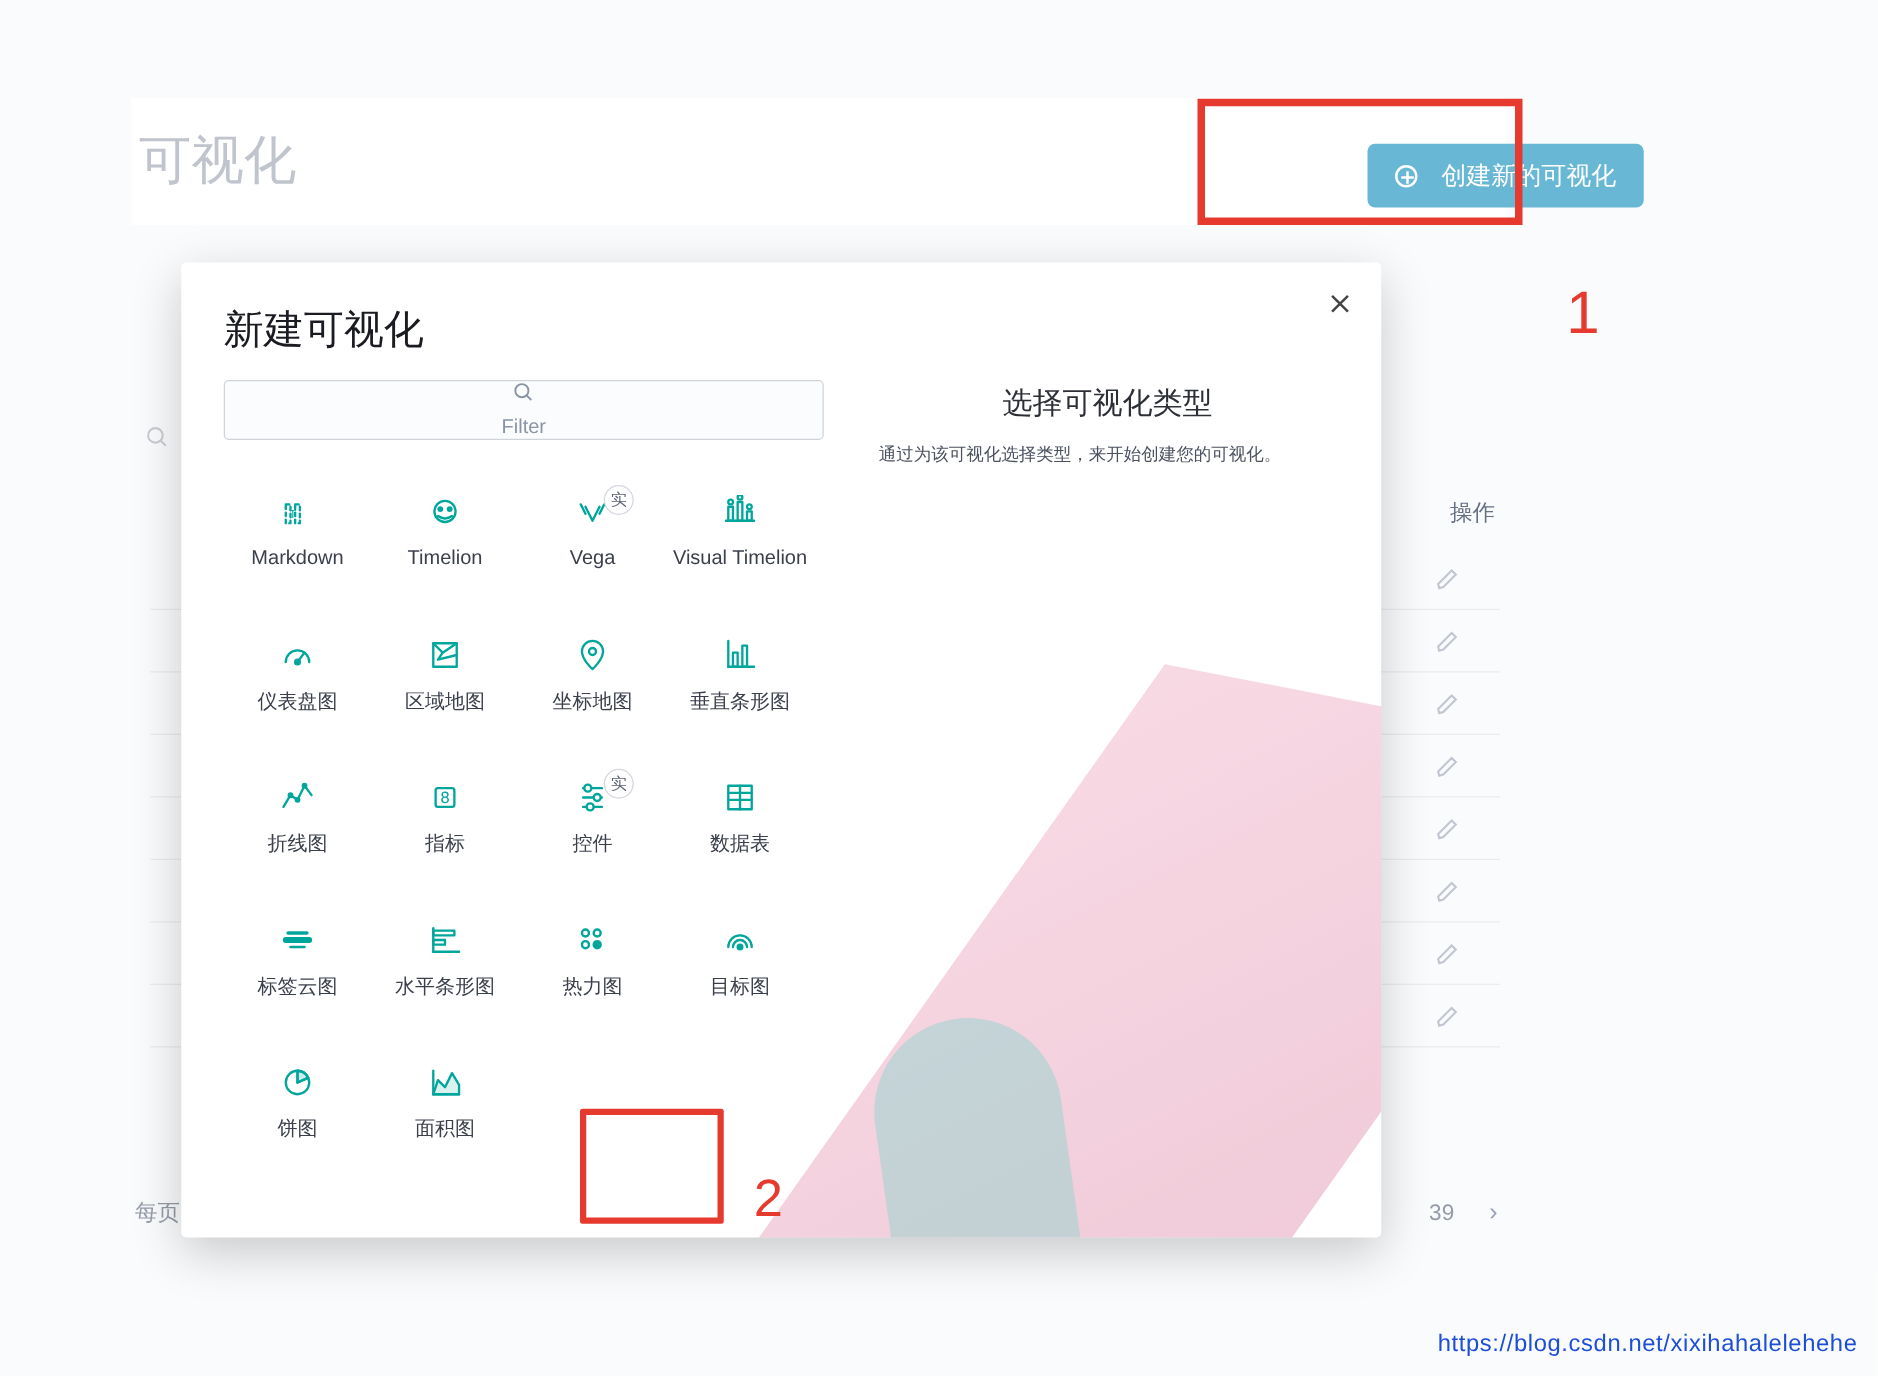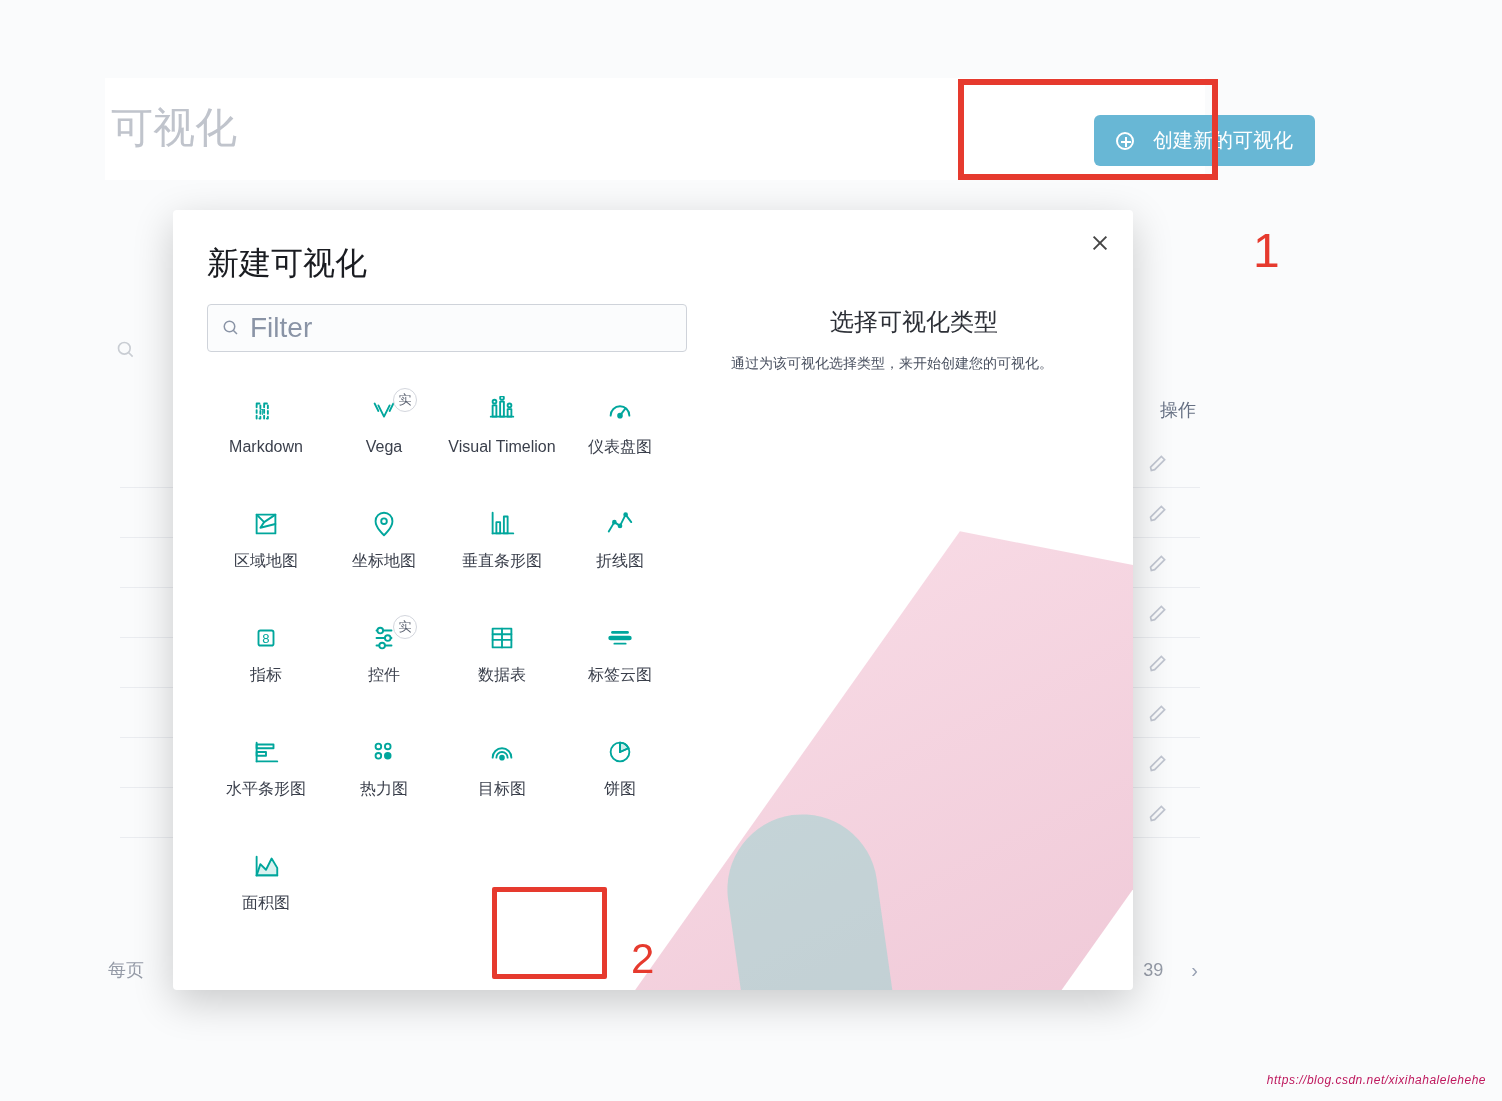--- a/index.html
+++ b/index.html
@@ -123,21 +123,21 @@
       display: flex;
       align-items: center;
       gap: 28px;
     }
     .pager .chev {
       color: #98a1b3;
       font-size: 20px;
     }
     .modal-shadow {
       position: absolute;
-      left: 173px; top: 210px;
+      left: 145px; top: 210px;
       width: 960px; height: 780px;
       border-radius: 4px;
       box-shadow: 0 12px 40px rgba(0,0,0,0.2);
       background: #fff;
       overflow: hidden;
     }
     .modal-close {
       position: absolute;
       right: 22px; top: 22px;
       width: 22px; height: 22px;
@@ -164,23 +164,24 @@
     .modal-left { width: 490px; }
     .filter-box {
       width: 480px; height: 48px;
       border: 1px solid #cfd3da;
       background: #fbfcfd;
       border-radius: 4px;
       display: flex;
       align-items: center;
       padding: 0 14px;
       color: #8a94a6;
-      font-size: 28px;
+      font-size: 16px;
       gap: 10px;
       margin-bottom: 28px;
+      flex-direction: column;
     }
     .filter-box svg { width:18px; height:18px; stroke:#8a94a6; }
     .viz-grid {
       display: grid;
       grid-template-columns: repeat(4, 118px);
       gap: 22px 0px;
     }
     .viz-item {
       width: 118px;
       height: 92px;
@@ -258,24 +259,23 @@
       width: 150px; height: 230px;
       background: #9dd3cf;
       border-radius: 75px 75px 0 0;
       transform: rotate(-8deg);
       opacity: 0.55;
     }
     .watermark {
       position: absolute;
       right: 16px;
       bottom: 14px;
-      font-size: 12px;
-      color: #be185d;
+      font-size: 19px;
+      color: #1d4ed8;
       letter-spacing: 0.5px;
-      font-style: italic;
     }
   </style>
 </head>
 <body>
 
 <div class="page-bg"></div>
 
 <div class="main-panel">
   <div class="page-title">可视化</div>
 </div>
@@ -371,20 +371,31 @@
                 <path d="M6 8h4v16h-4z" stroke-dasharray="3 3"></path>
                 <path d="M14 8h4v16h-4z" stroke-dasharray="3 3"></path>
                 <text x="9" y="20" font-size="10" fill="#00a69c" stroke="none">T</text>
               </svg>
             </div>
             <div class="lbl">Markdown</div>
           </div>
           <div class="viz-item">
             <div class="viz-icon">
               <svg viewBox="0 0 32 32" fill="none" stroke="#00a69c" stroke-width="2" stroke-linecap="round" stroke-linejoin="round">
+                <circle cx="16" cy="14" r="9"></circle>
+                <circle cx="12" cy="12" r="1.5" fill="#00a69c"></circle>
+                <circle cx="20" cy="12" r="1.5" fill="#00a69c"></circle>
+                <path d="M10 18q6 4 12 0"></path>
+              </svg>
+            </div>
+            <div class="lbl">Timelion</div>
+          </div>
+          <div class="viz-item">
+            <div class="viz-icon">
+              <svg viewBox="0 0 32 32" fill="none" stroke="#00a69c" stroke-width="2" stroke-linecap="round" stroke-linejoin="round">
                 <path d="M10 10l6 12 6-12"></path>
                 <path d="M6 8l4 8"></path>
                 <path d="M26 8l-4 8"></path>
               </svg>
               <div class="badge">实</div>
             </div>
             <div class="lbl">Vega</div>
           </div>
           <div class="viz-item">
             <div class="viz-icon">

